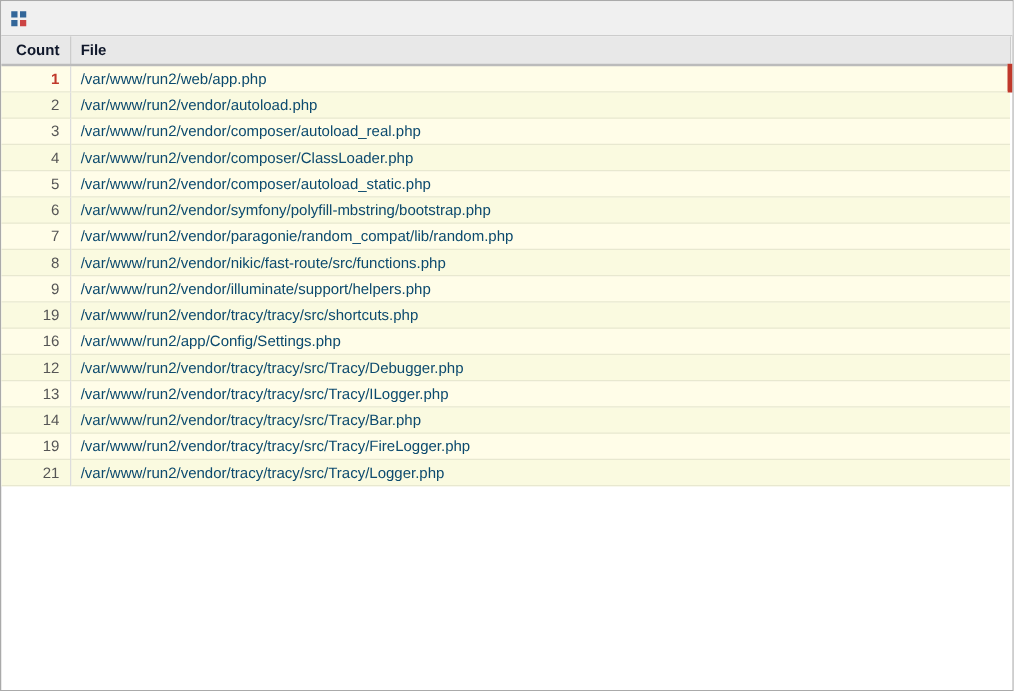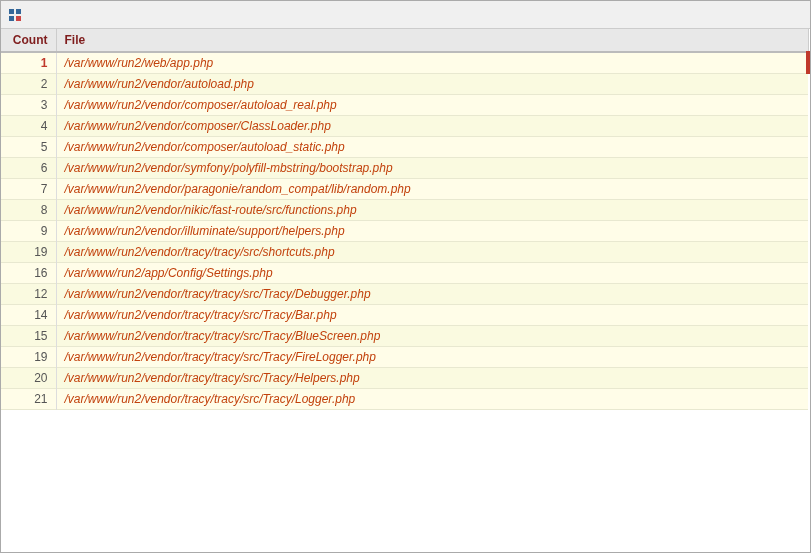--- a/index.html
+++ b/index.html
@@ -69,21 +69,21 @@
     }
     thead tr {
       background: #e8e8e8;
       border-bottom: 2px solid #bbb;
     }
     thead th {
       text-align: left;
       padding: 4px 8px;
       font-size: 12px;
       font-weight: bold;
-      color: #7f1d1d;
+      color: #0f172a;
       border-right: 1px solid #ccc;
     }
     thead th:first-child {
       width: 55px;
       text-align: right;
     }
     tbody tr {
       background: #fffde8;
       border-bottom: 1px solid #e8e8d0;
     }
@@ -98,23 +98,22 @@
       color: #333;
       font-size: 12px;
     }
     tbody td:first-child {
       text-align: right;
       color: #555;
       width: 55px;
       border-right: 1px solid #ddd;
     }
     .file-link {
-      color: #c2410c;
+      color: #0c4a6e;
       text-decoration: none;
-      font-style: italic;
     }
     .highlight-row td:first-child {
       color: #c0392b;
       font-weight: bold;
     }
     
     .table-container::-webkit-scrollbar { width: 8px; }
     .table-container::-webkit-scrollbar-track { background: #f0f0f0; }
     .table-container::-webkit-scrollbar-thumb { background: #bbb; border-radius: 4px; }
   </style>
@@ -189,34 +188,30 @@
           </tr>
           <tr>
             <td>16</td>
             <td><a class="file-link" href="#">/var/www/run2/app/Config/Settings.php</a></td>
           </tr>
           <tr>
             <td>12</td>
             <td><a class="file-link" href="#">/var/www/run2/vendor/tracy/tracy/src/Tracy/Debugger.php</a></td>
           </tr>
           <tr>
+            <td>13</td>
+            <td><a class="file-link" href="#">/var/www/run2/vendor/tracy/tracy/src/Tracy/ILogger.php</a></td>
+          </tr>
+          <tr>
             <td>14</td>
             <td><a class="file-link" href="#">/var/www/run2/vendor/tracy/tracy/src/Tracy/Bar.php</a></td>
           </tr>
           <tr>
-            <td>15</td>
-            <td><a class="file-link" href="#">/var/www/run2/vendor/tracy/tracy/src/Tracy/BlueScreen.php</a></td>
-          </tr>
-          <tr>
             <td>19</td>
             <td><a class="file-link" href="#">/var/www/run2/vendor/tracy/tracy/src/Tracy/FireLogger.php</a></td>
-          </tr>
-          <tr>
-            <td>20</td>
-            <td><a class="file-link" href="#">/var/www/run2/vendor/tracy/tracy/src/Tracy/Helpers.php</a></td>
           </tr>
           <tr>
             <td>21</td>
             <td><a class="file-link" href="#">/var/www/run2/vendor/tracy/tracy/src/Tracy/Logger.php</a></td>
           </tr>
         </tbody>
     </table>
   </div>
 </div>
 

